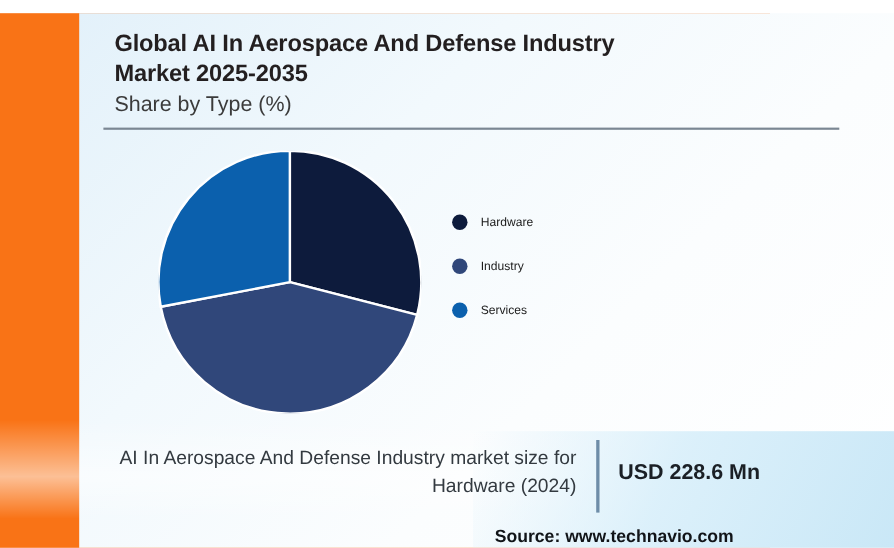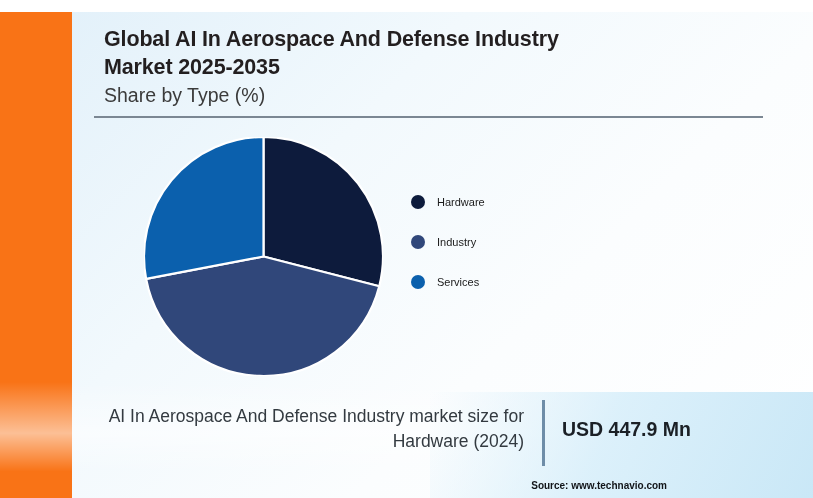--- a/index.html
+++ b/index.html
@@ -152,21 +152,21 @@
     font-size: 19.5px;
     font-weight: bold;
     color: #1b2026;
     white-space: nowrap;
   }
 
   .source {
     position: absolute;
     right: 33px;
     top: 468px;
-    font-size: 10px;
+    font-size: 16px;
     font-weight: bold;
     color: #111418;
     white-space: nowrap;
   }
 </style>
 </head>
 <body>
 
 <div id="root">
 
@@ -207,18 +207,18 @@
       <span class="legend-label">Services</span>
     </div>
   </div>
 
   <div class="footer">
     <div class="footer-desc">
       <span>AI In Aerospace And Defense Industry market size for</span><br>
       <span>Hardware (2024)</span>
     </div>
     <div class="footer-divider"></div>
-    <div class="footer-value">USD 447.9 Mn</div>
+    <div class="footer-value">USD 228.6 Mn</div>
   </div>
 
   <div class="source">Source: www.technavio.com</div>
 
 </div>
 
 </body></html>

